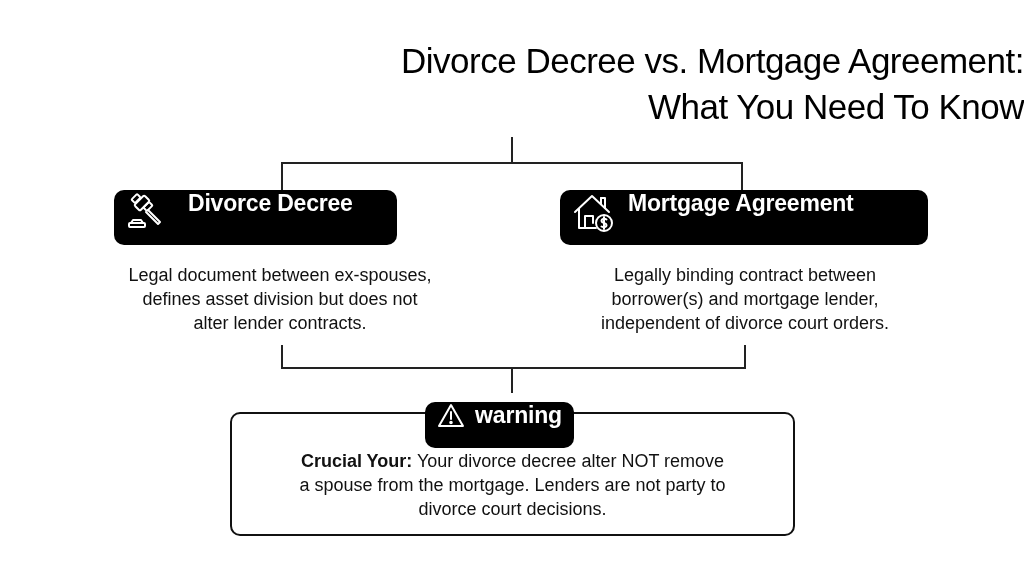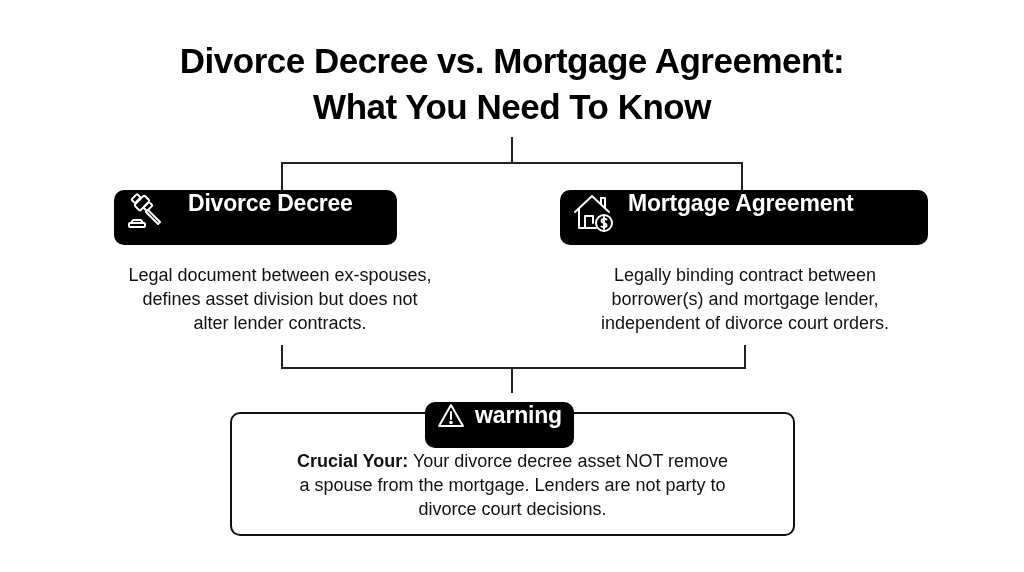--- a/index.html
+++ b/index.html
@@ -1,20 +1,20 @@
 <!DOCTYPE html>
 <html><head>
 <meta charset="utf-8">
 <style>
   * { box-sizing: border-box; margin: 0; padding: 0; }
   html, body { width: 1024px; height: 572px; background: #ffffff; overflow: hidden; }
   body { position: relative; font-family: "Liberation Sans", sans-serif; color: #111111; }
   .title {
     position: absolute; left: 0; top: 38px; width: 1024px;
-    text-align: center; font-weight: bold; font-size: 35px; line-height: 46px;
+    text-align: right; font-weight: normal; font-size: 35px; line-height: 46px;
     letter-spacing: -0.5px; color: #000;
   }
   .line { position: absolute; background: #222; }
   .pill {
     position: absolute; background: #000; color: #fff; border-radius: 10px;
     display: flex; align-items: flex-start; font-weight: bold;
   }
   .pill .label { font-size: 23px; letter-spacing: -0.2px; }
   .pill svg { flex: none; }
   .desc {
@@ -96,16 +96,16 @@
     <svg width="28" height="28" viewBox="0 0 28 28" fill="none" stroke="#fff" stroke-width="2" stroke-linejoin="round">
       <path d="M14 3 L26 24 L2 24 Z"></path>
       <path d="M14 10 L14 17" stroke-linecap="round"></path>
       <circle cx="14" cy="20.5" r="0.8" fill="#fff"></circle>
     </svg>
   </span>
   <span class="label" style="margin-left:10px; font-size:23px;">warning</span>
 </div>
 
 <div class="warn-text">
-  <div><b>Crucial Your:</b><span> Your divorce decree asset NOT remove</span></div>
+  <div><b>Crucial Your:</b><span> Your divorce decree alter NOT remove</span></div>
   <div>a spouse from the mortgage. Lenders are not party to</div>
   <div>divorce court decisions.</div>
 </div>
 
 </body></html>

